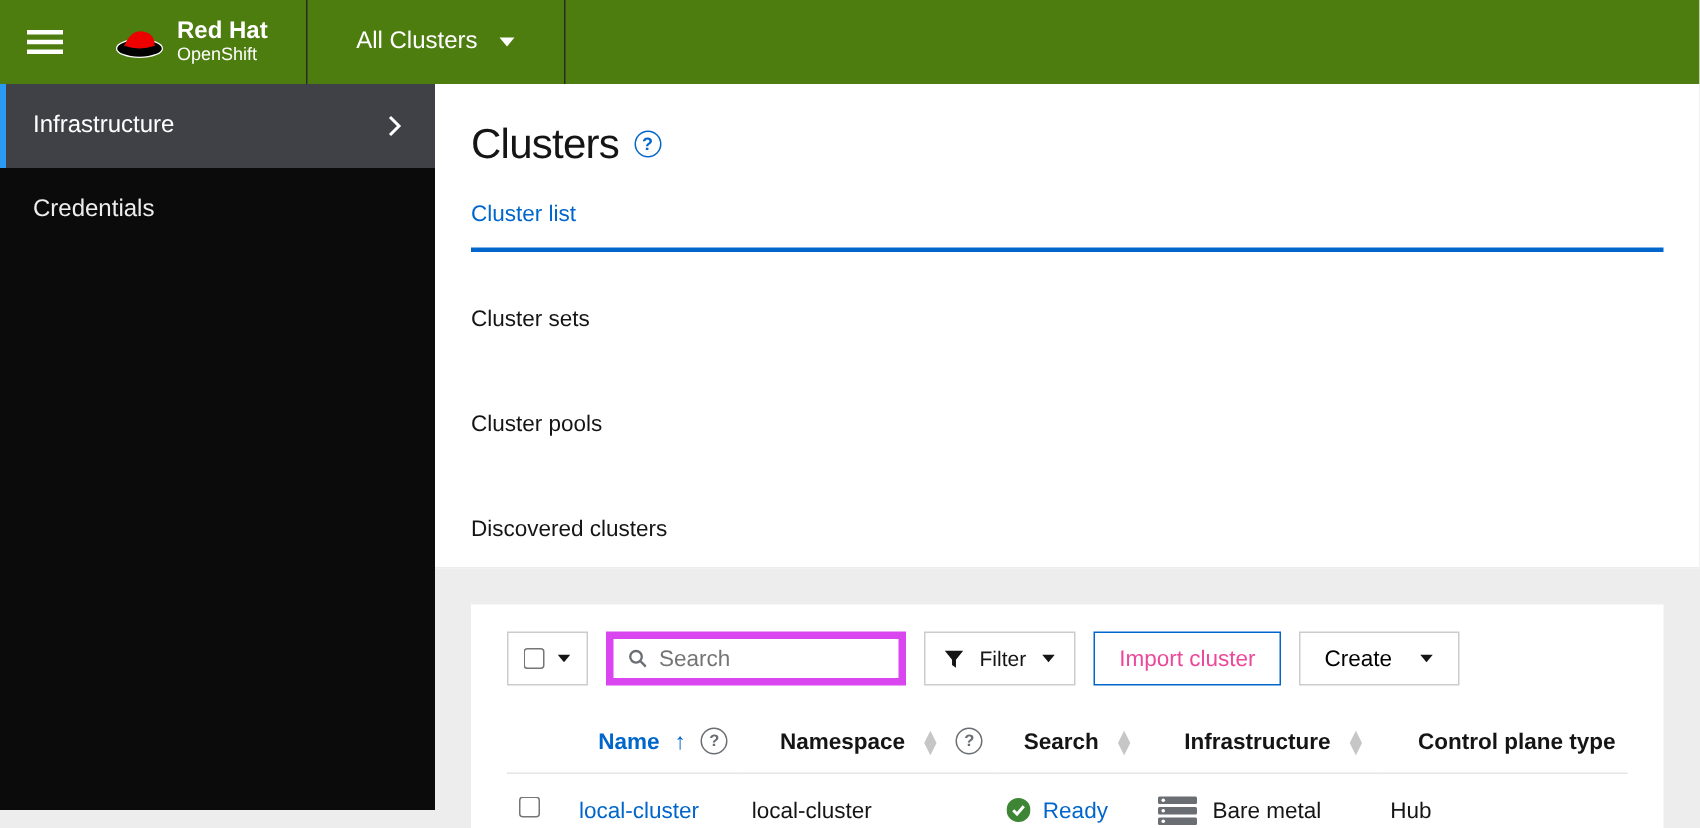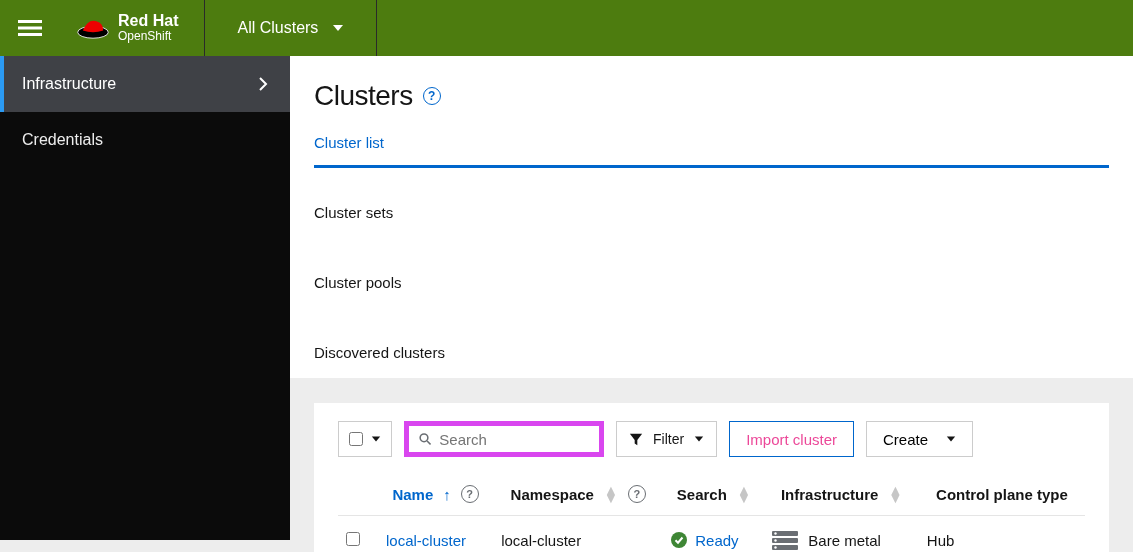--- a/index.html
+++ b/index.html
@@ -110,21 +110,21 @@
       border:1px solid transparent; cursor:pointer; background:#fff;
     }
     .btn-primary { background:#0066cc; color:#fff; }
     .btn-secondary { border-color:#0066cc; color:#ec4899; }
     .btn-plain { border:1px solid #ccc; gap:18px; }
     .btn-plain svg { width:10px; height:10px; }
 
     
     table { width:100%; border-collapse:collapse; margin-top:16px; }
     th {
-      text-align:center; font-weight:600; font-size:15px; padding:12px 8px;
+      text-align:right; font-weight:600; font-size:15px; padding:12px 8px;
       border-bottom:1px solid #e5e5e5; white-space:nowrap;margin-left:32px;
     }
     th.link-col { color:#06c; }
     th .sort { display:inline-flex; align-items:center; gap:10px; }
     th .arrow-up { color:#06c; font-size:15px; }
     th .updown { color:#c6c6c6; font-size:14px; line-height:0.6; display:inline-flex; flex-direction:column; }
     th .qmark {
       width:18px; height:18px; border:1.5px solid #6a6e73; border-radius:50%;
       color:#6a6e73; display:inline-flex; align-items:center; justify-content:center;
       font-size:11px; font-weight:700; cursor:pointer; flex-shrink:0;

